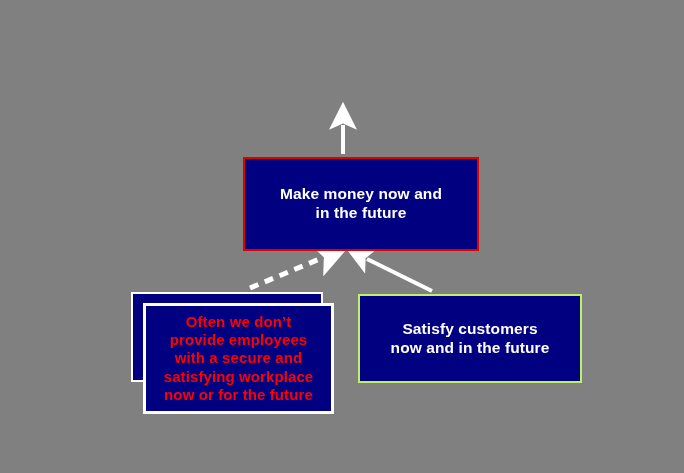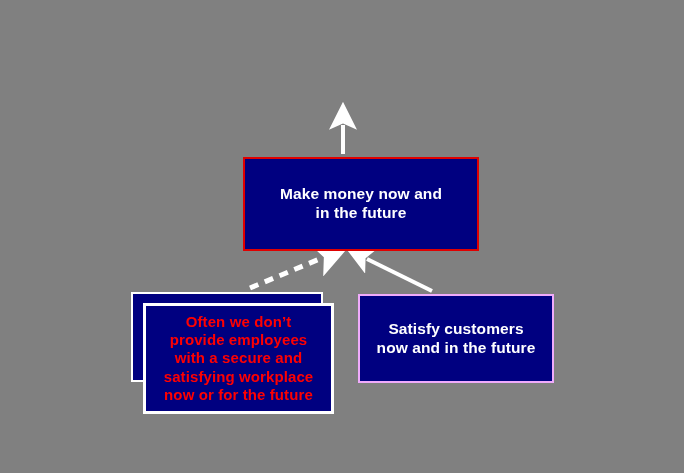--- a/index.html
+++ b/index.html
@@ -81,23 +81,23 @@
   }
   #node-employees .node-text {
     color: #ff0000;
     font-size: 15px;
   }
 
   
   #node-customers {
     left: 358px;
     top: 294px;
-    width: 196px;
+    width: 224px;
     height: 89px;
-    border: 2px solid #f0abfc;
+    border: 2px solid #bef264;
   }
   #node-customers .node-text {
     color: #ffffff;
     font-size: 15.5px;
   }
 
   #arrows {
     position: absolute;
     left: 0;
     top: 0;

